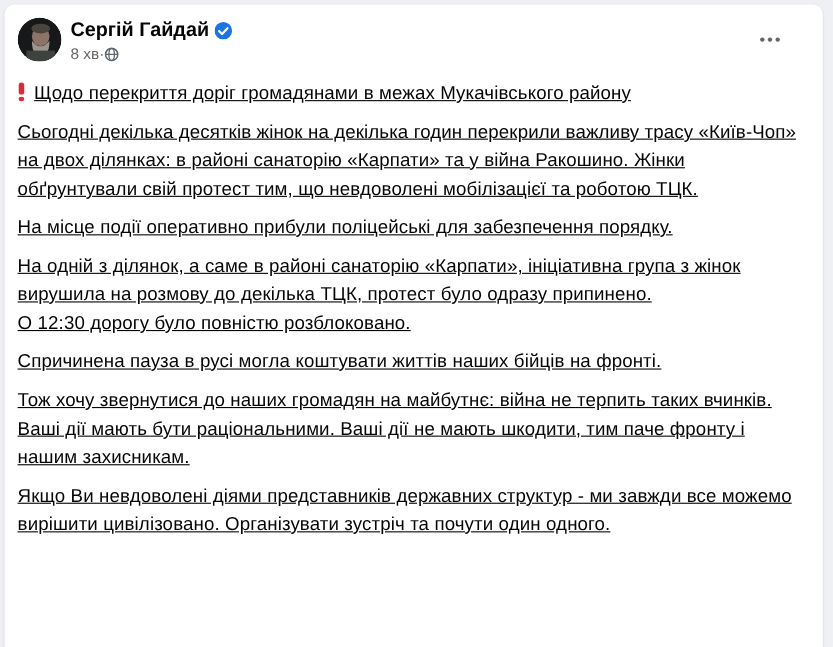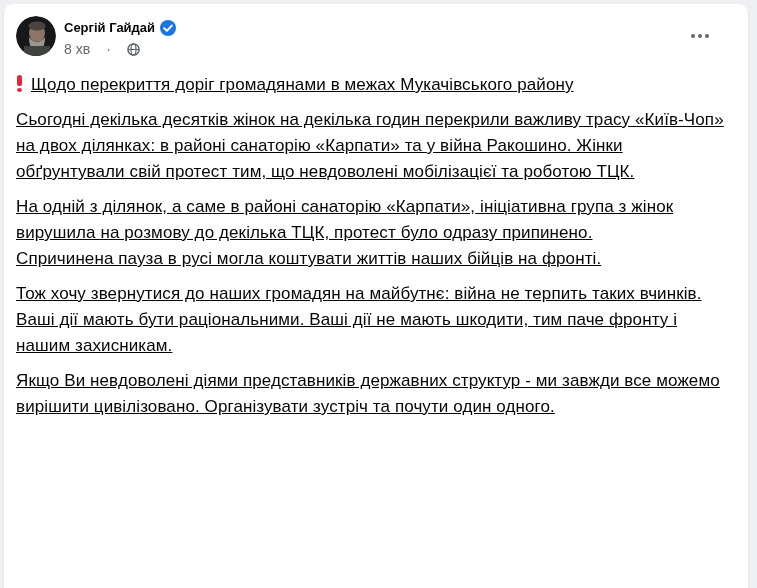--- a/index.html
+++ b/index.html
@@ -28,29 +28,29 @@
     width: 40px; height: 40px;
     border-radius: 50%;
     overflow: hidden;
     flex: 0 0 40px;
     cursor: pointer;
   }
   .avatar svg { display: block; }
   .header-text { margin-left: 8px; flex: 1; min-width: 0; }
   .name-row { display: flex; align-items: center; gap: 5px; padding-top: 1px; }
   .author {
-    font-size: 13px;
+    font-size: 18px;
     font-weight: 700;
     color: #050505;
     cursor: pointer;
     line-height: 21px;
   }
   .verified { display: inline-flex; margin-top: 1px; }
   .meta-row {
-    display: flex; align-items: center; gap: 16px;
+    display: flex; align-items: center; gap: 0;
     margin-top: 2px;
     font-size: 14px;
     color: #65676b;
     line-height: 18px;
   }
   .meta-row .timestamp { cursor: pointer; }
   .meta-row .sep { color: #65676b; }
   .globe { display: inline-flex; margin-top: 1px; }
   .more-btn {
     width: 36px; height: 36px;
@@ -136,20 +136,22 @@
         <circle cx="4" cy="11" r="2" fill="#63676c"></circle>
         <circle cx="11" cy="11" r="2" fill="#63676c"></circle>
         <circle cx="18" cy="11" r="2" fill="#63676c"></circle>
       </svg>
     </div>
   </div>
 
   <div class="content">
     <p><span class="excl"><span class="bar"></span><span class="dot"></span></span><span>Щодо перекриття доріг громадянами в межах Мукачівського району</span></p>
     <p>Сьогодні декілька десятків жінок на декілька годин перекрили важливу трасу «Київ-Чоп» на двох ділянках: в районі санаторію «Карпати» та у війна Ракошино. Жінки обґрунтували свій протест тим, що невдоволені мобілізацієї та роботою ТЦК.</p>
+    <p>На місце події оперативно прибули поліцейські для забезпечення порядку.</p>
     <p class="tight">На одній з ділянок, а саме в районі санаторію «Карпати», ініціативна група з жінок вирушила на розмову до декілька ТЦК, протест було одразу припинено.</p>
+    <p>О 12:30 дорогу було повністю розблоковано.</p>
     <p>Спричинена пауза в русі могла коштувати життів наших бійців на фронті.</p>
     <p>Тож хочу звернутися до наших громадян на майбутнє: війна не терпить таких вчинків. Ваші дії мають бути раціональними. Ваші дії не мають шкодити, тим паче фронту і нашим захисникам.</p>
     <p>Якщо Ви невдоволені діями представників державних структур - ми завжди все можемо вирішити цивілізовано. Організувати зустріч та почути один одного.</p>
 
   </div>
 
 </div>
 
 </body></html>

